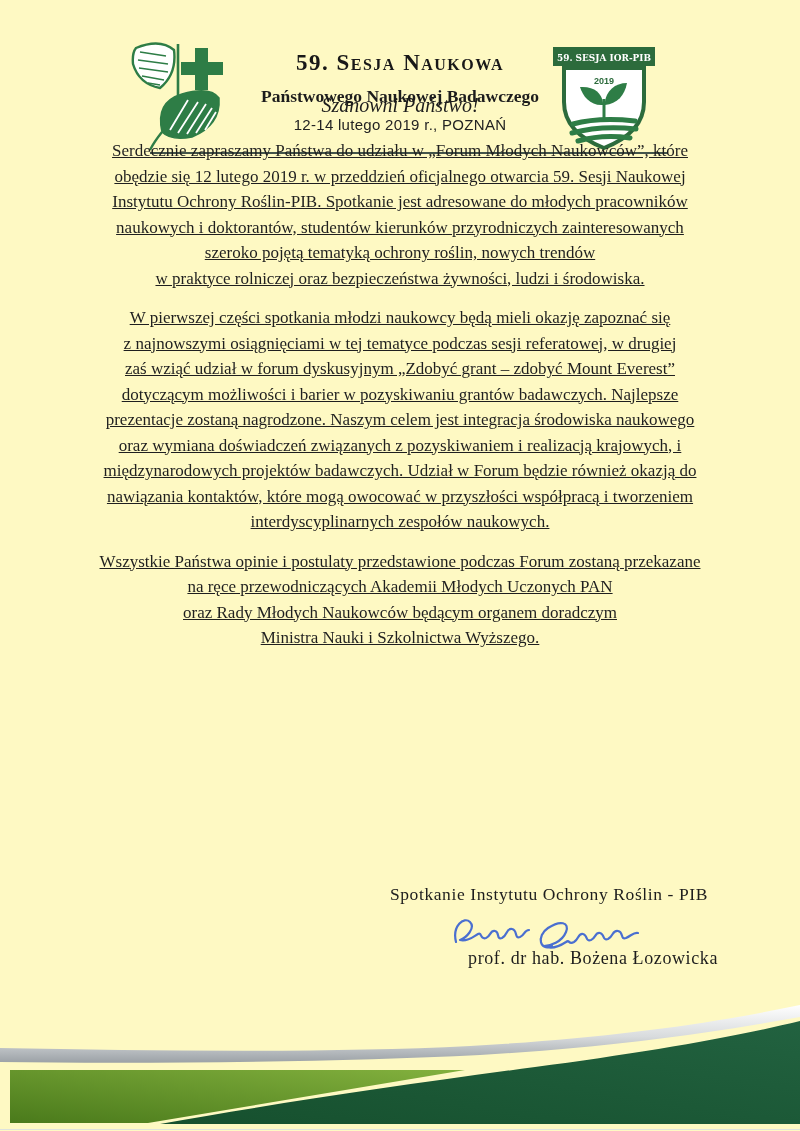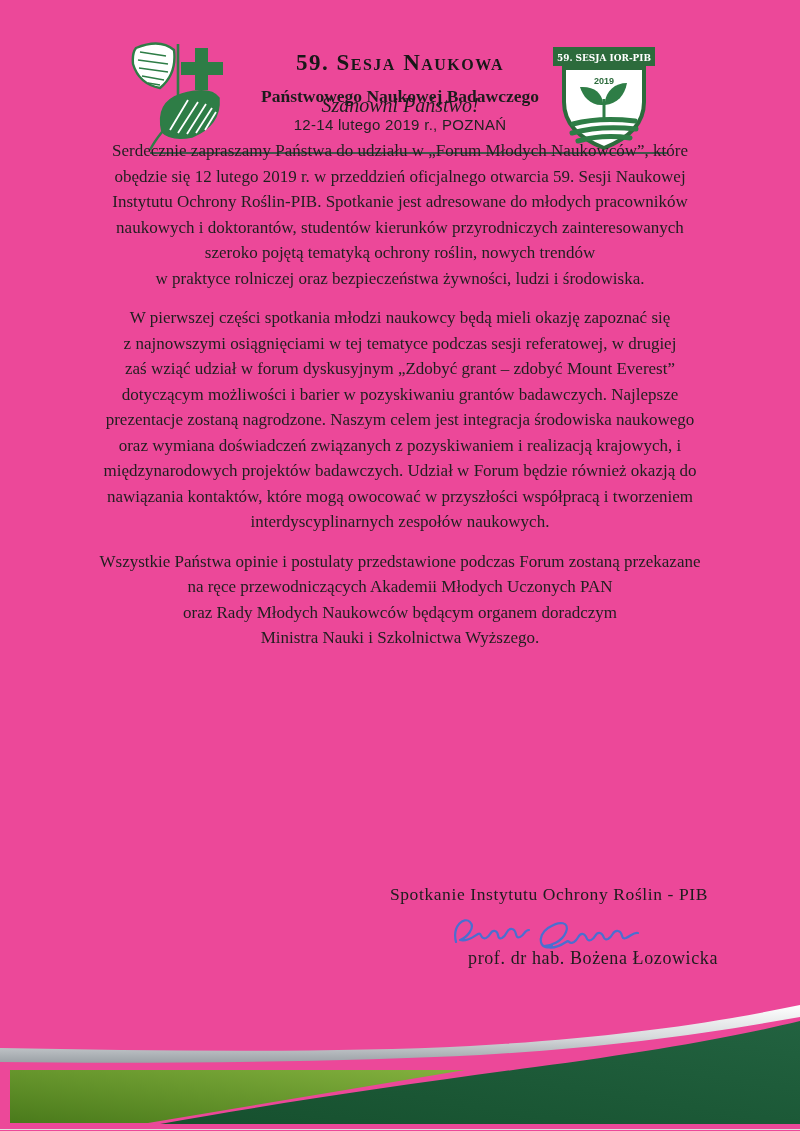--- a/index.html
+++ b/index.html
@@ -1,20 +1,20 @@
 <!DOCTYPE html>
 <html><head>
 <meta charset="utf-8">
 <style>
   html,body{margin:0;padding:0;background:#ffffff;}
   .page{
     position:relative;
     width:800px;
     height:1131px;
-    background:#ec4899;
+    background:#fef9c3;
     overflow:hidden;
     font-family:"Liberation Serif", serif;
     color:#1f1f1f;
   }
 
   
   .logo{position:absolute;left:126px;top:40px;width:128px;height:114px;}
   .emblem{position:absolute;left:547px;top:47px;width:114px;height:106px;}
   .head-center{
     position:absolute;left:0;top:50px;width:800px;text-align:center;
@@ -37,21 +37,21 @@
   }
 
   
   .letter-main{position:absolute;left:0;top:0;width:800px;padding-top:92px;}
   .salutation{
     text-align:center;font-style:italic;font-size:20px;line-height:26px;
     margin:0 0 20px 0;color:#1d1d1d;
   }
   .para{
     text-align:center;font-size:17px;line-height:25.5px;
-    white-space:pre;margin:0 0 14px 0;color:#1f1f1f;
+    white-space:pre;margin:0 0 14px 0;color:#1f1f1f;text-decoration:underline;
   }
 
   
   .sig-role{
     position:absolute;top:884px;right:92px;
     font-size:17.5px;letter-spacing:0.6px;color:#1d1d1d;
   }
   .sig-script{position:absolute;top:912px;right:152px;width:200px;height:44px;}
   .sig-name{
     position:absolute;top:948px;right:82px;

